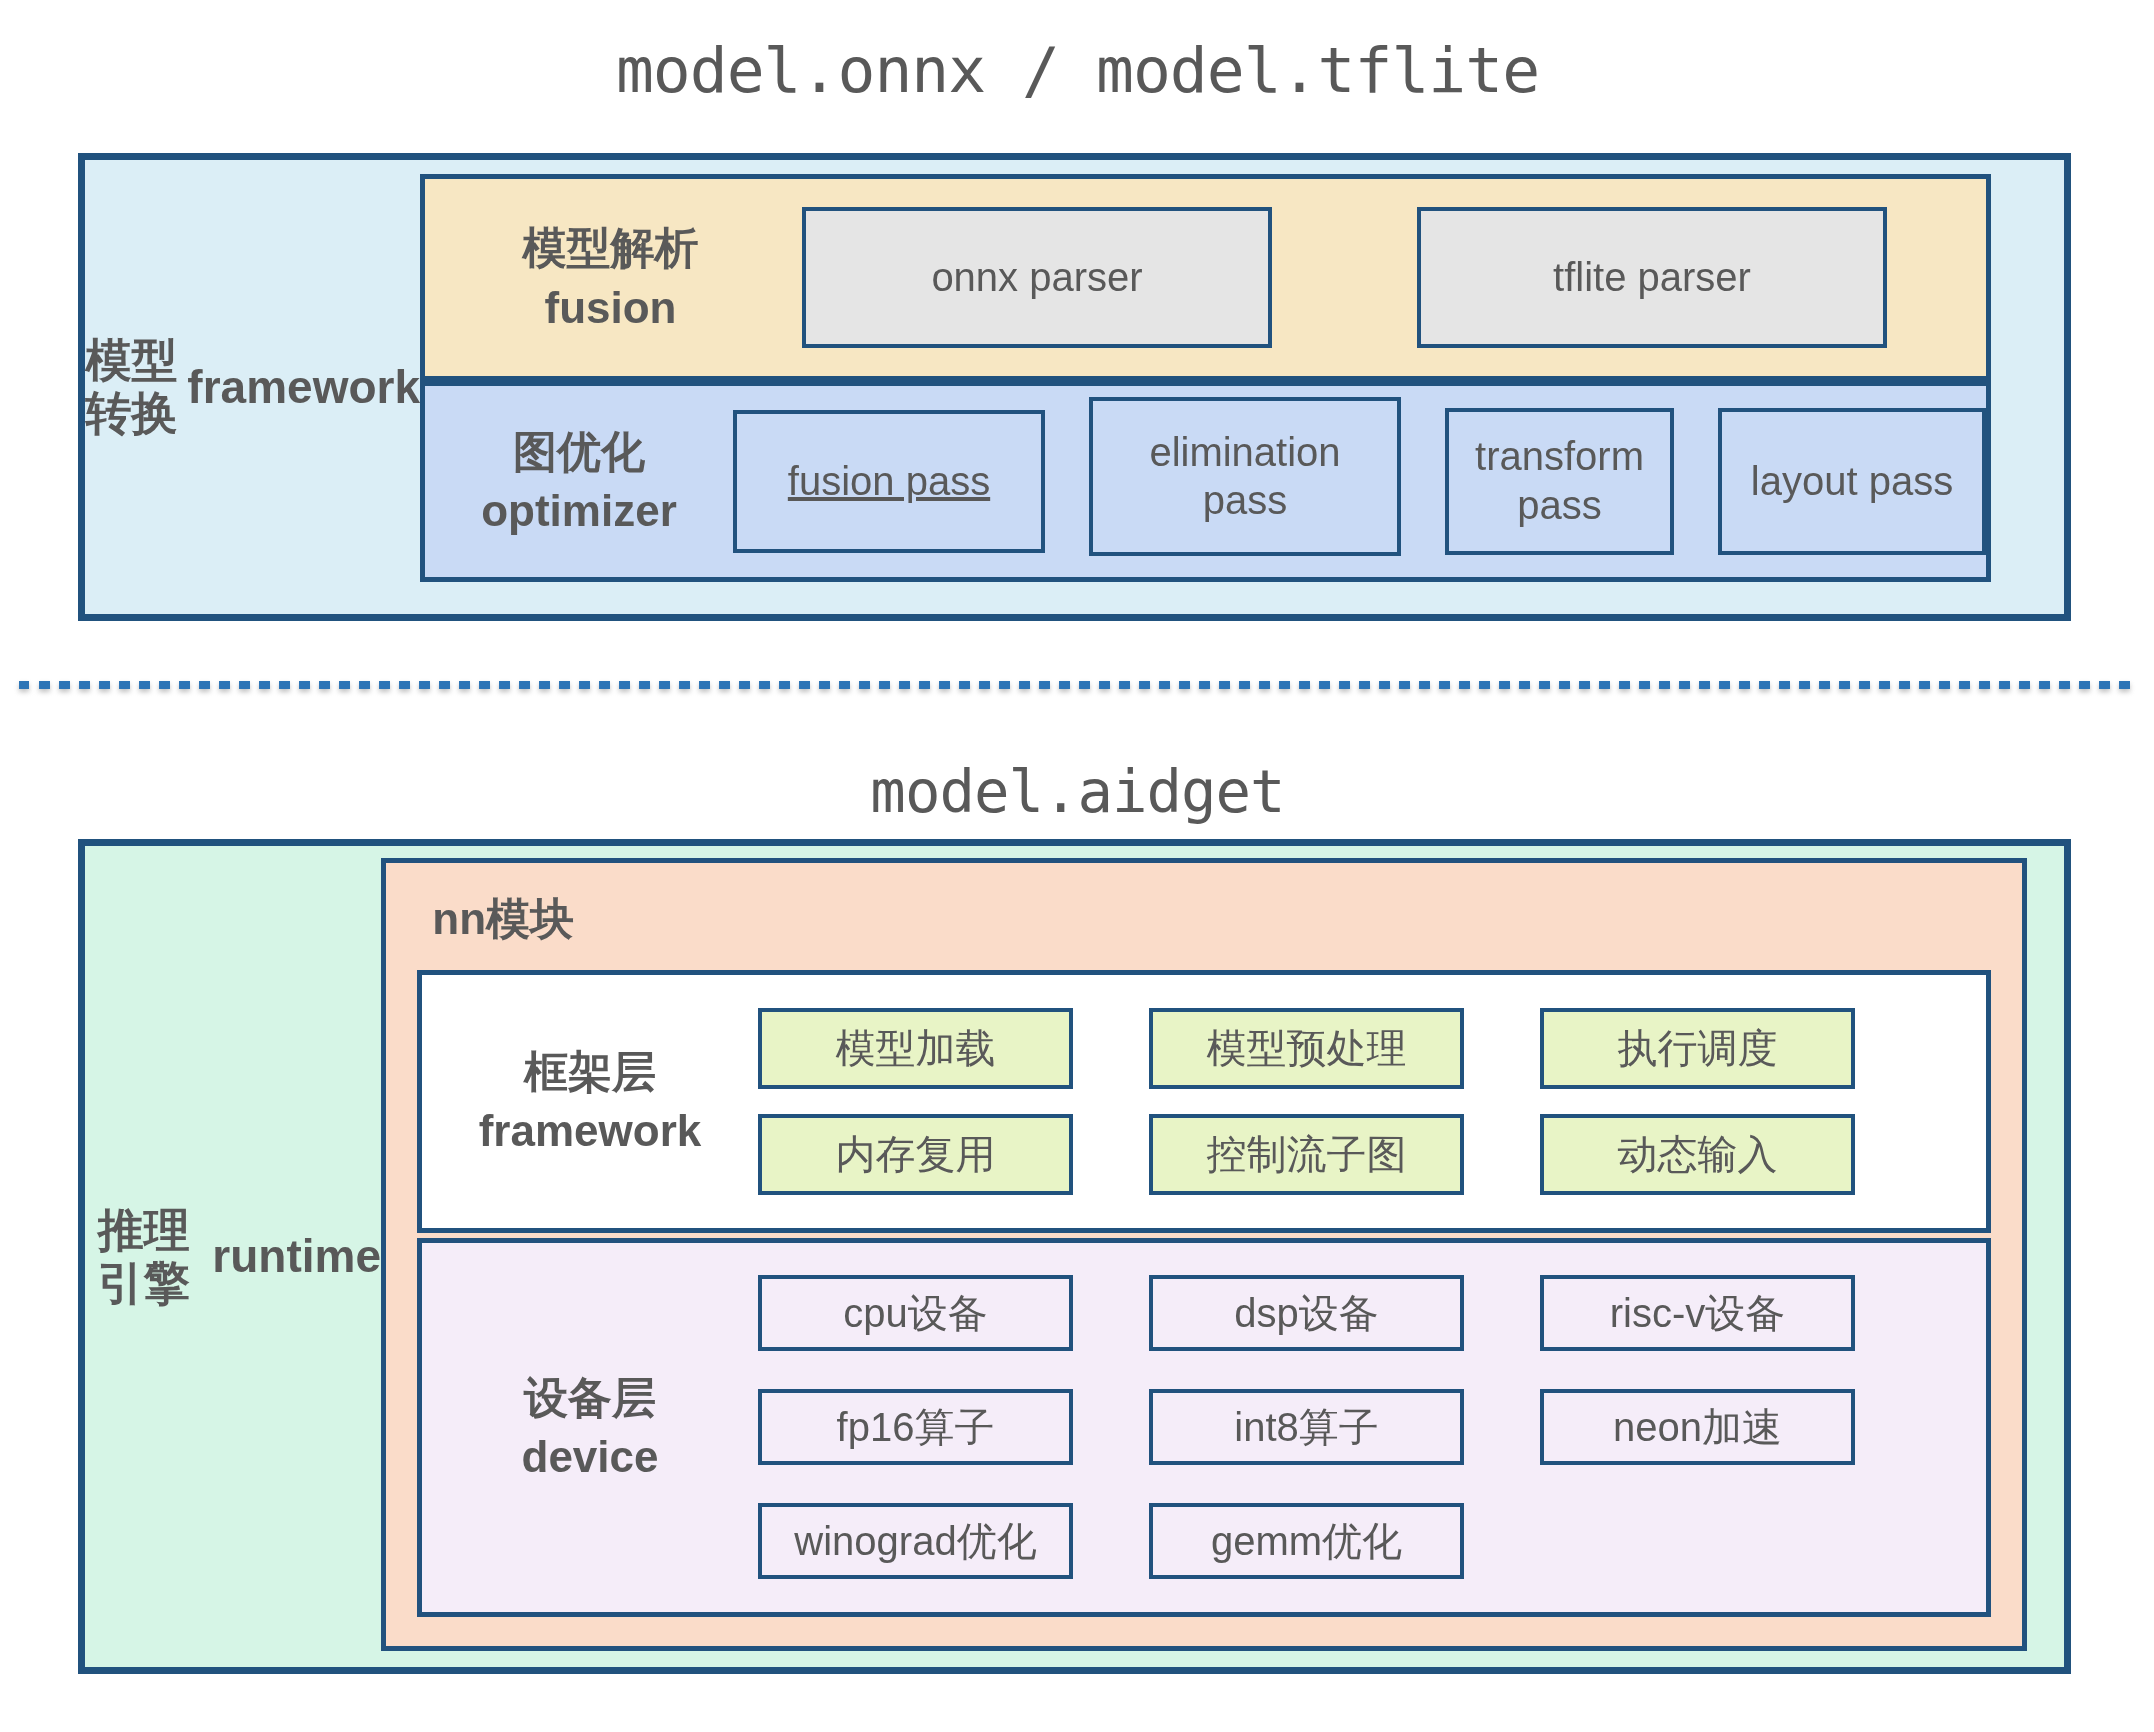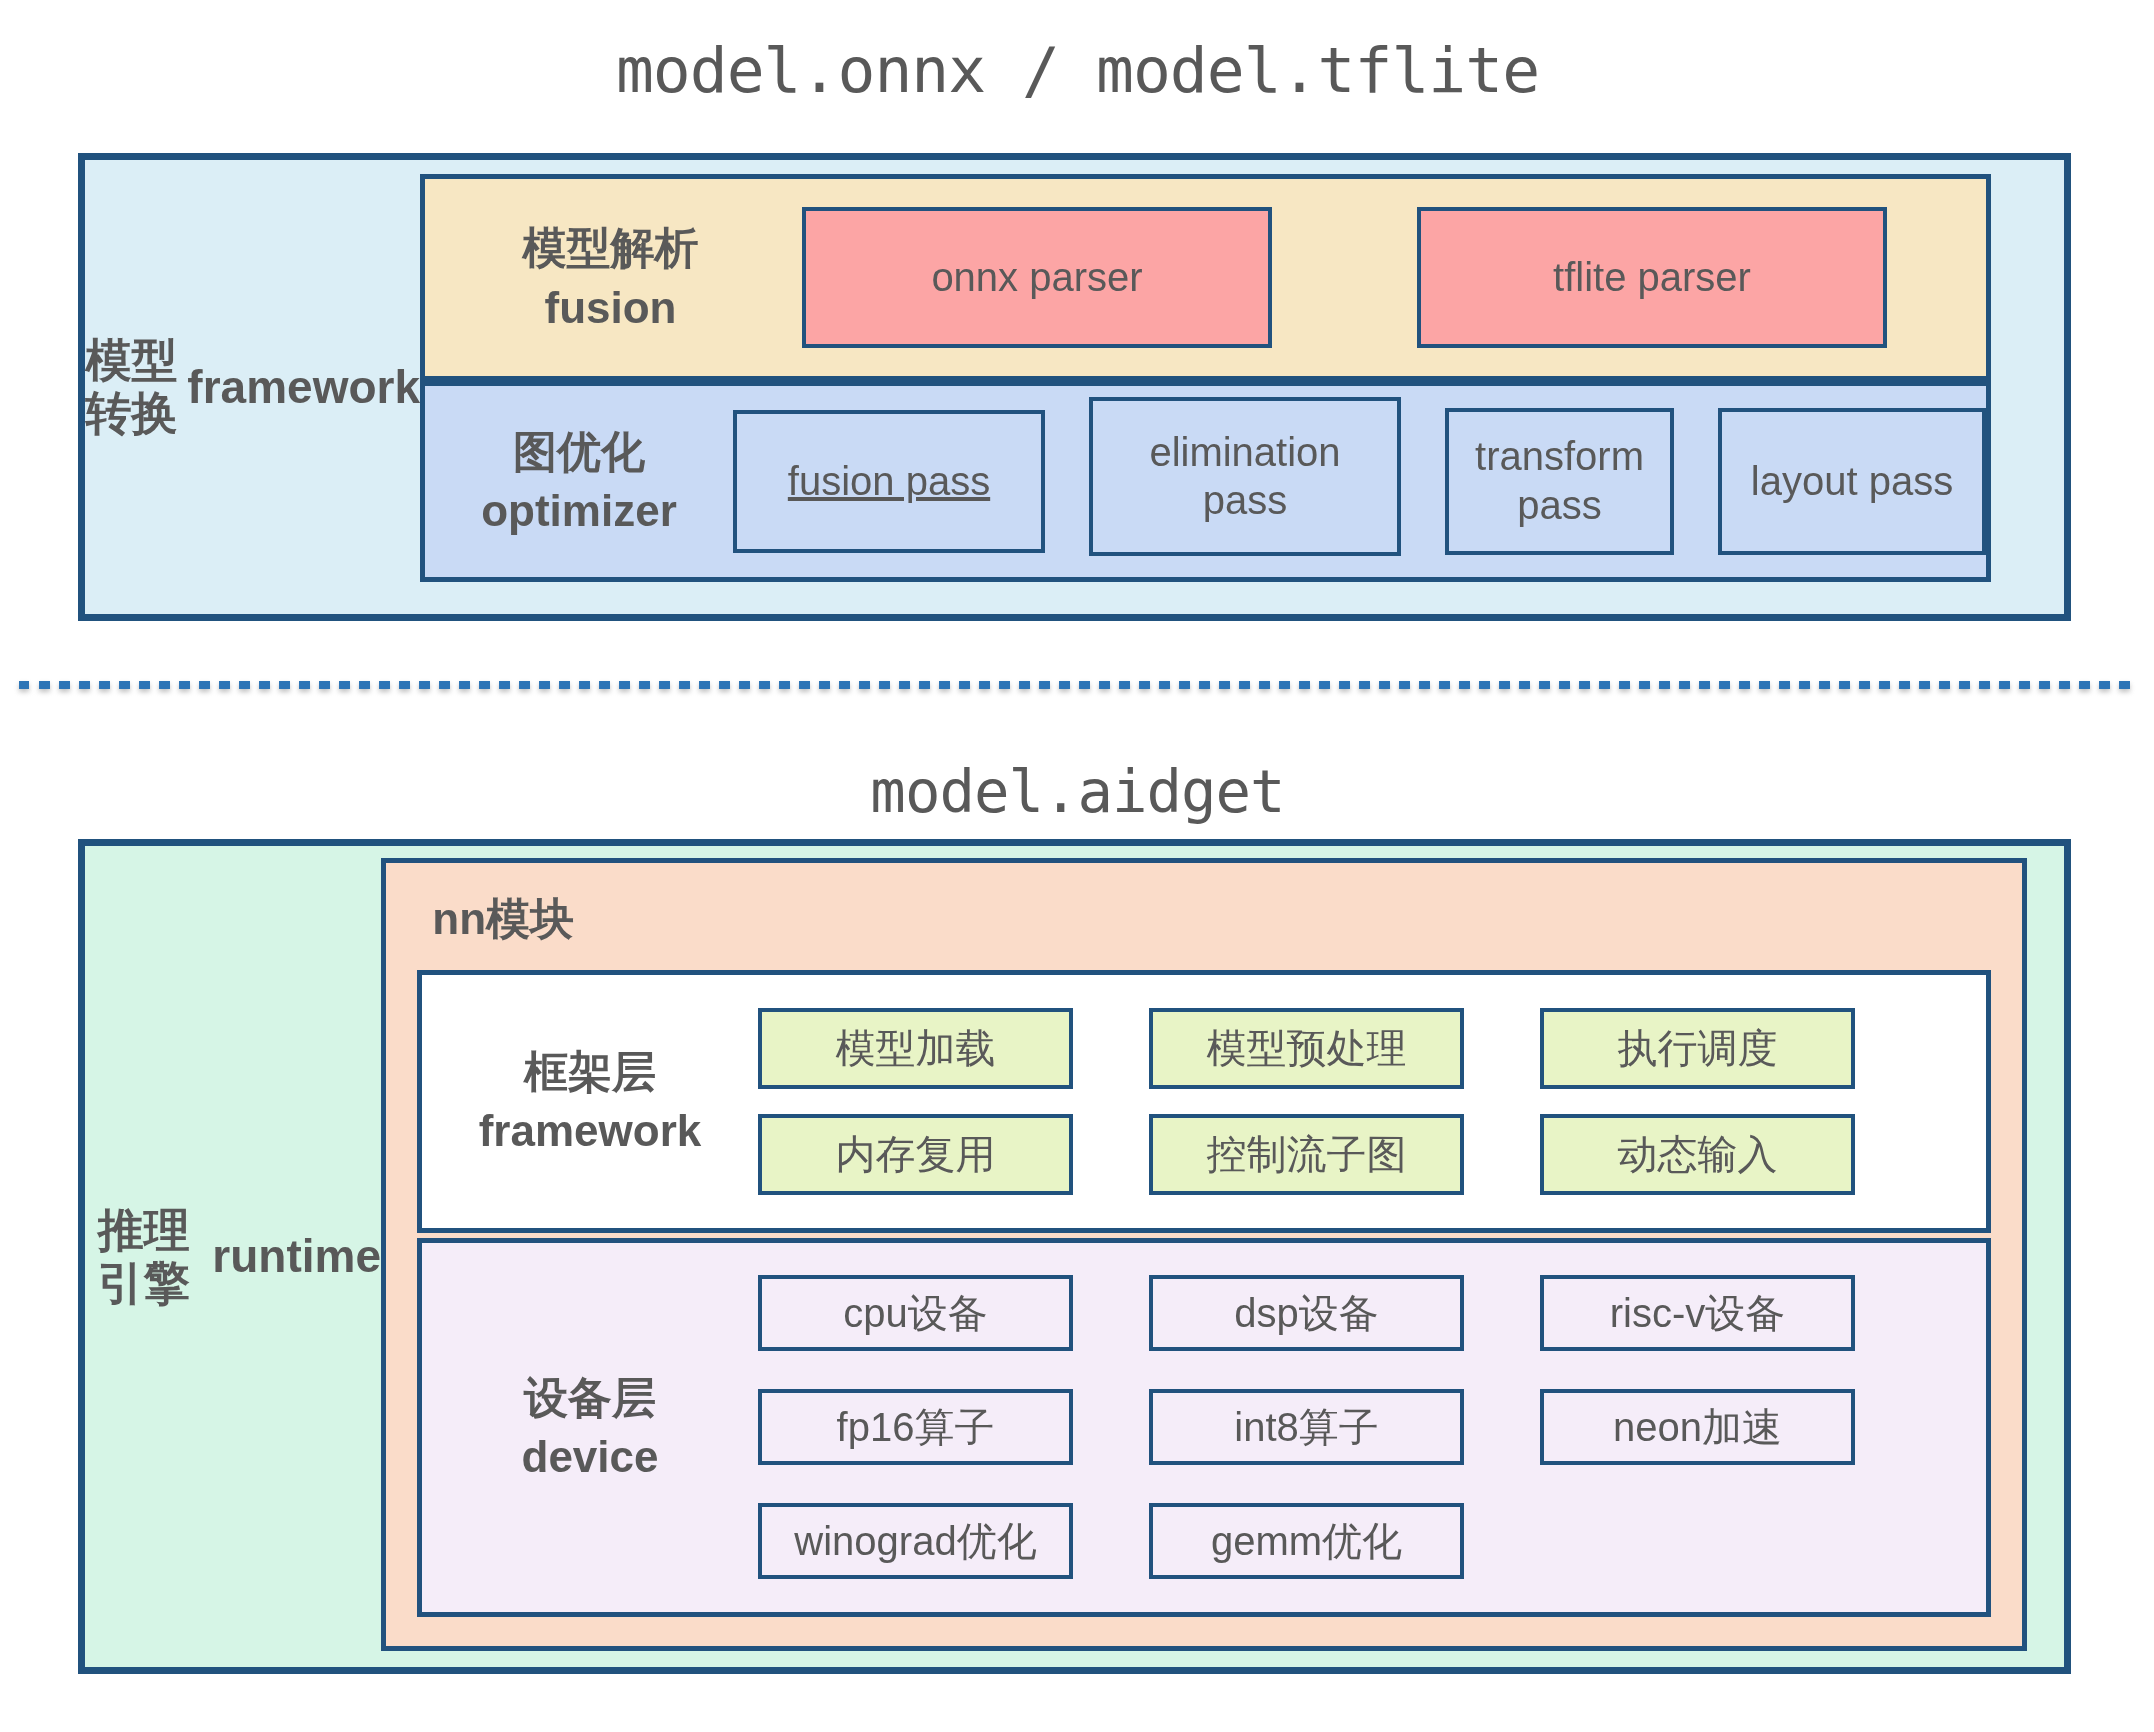--- a/index.html
+++ b/index.html
@@ -70,21 +70,21 @@
   }
   .parser-section    { flex:1.03; background:#f7e7c3;gap:6px; }
   .optimizer-section { flex:1;    background:#c9daf5; }
   .parser-section    .section-label { flex:0 0 371px; }
   .optimizer-section .section-label { flex:0 0 308px; }
 
   .parser-cells {
     flex:1; display:flex; align-items:center;
     gap:145px; padding-right:99px;
   }
-  .parser-cells .cell { flex:1; height:141px; background:#fca5a5; }
+  .parser-cells .cell { flex:1; height:141px; background:#e5e5e5; }
 
   .optimizer-cells { flex:1; display:flex; align-items:center; gap:44px; }
   .optimizer-cells .cell { background:#c9daf5; }
   .optimizer-cells .cell:nth-child(1) { width:312px; height:143px;text-decoration:underline; }
   .optimizer-cells .cell:nth-child(2) { width:312px; height:159px; margin-top:-9.6px; }
   .optimizer-cells .cell:nth-child(3) { width:229px; height:147px; }
   .optimizer-cells .cell:nth-child(4) { width:268px; height:147px; }
 
   
   .divider {

